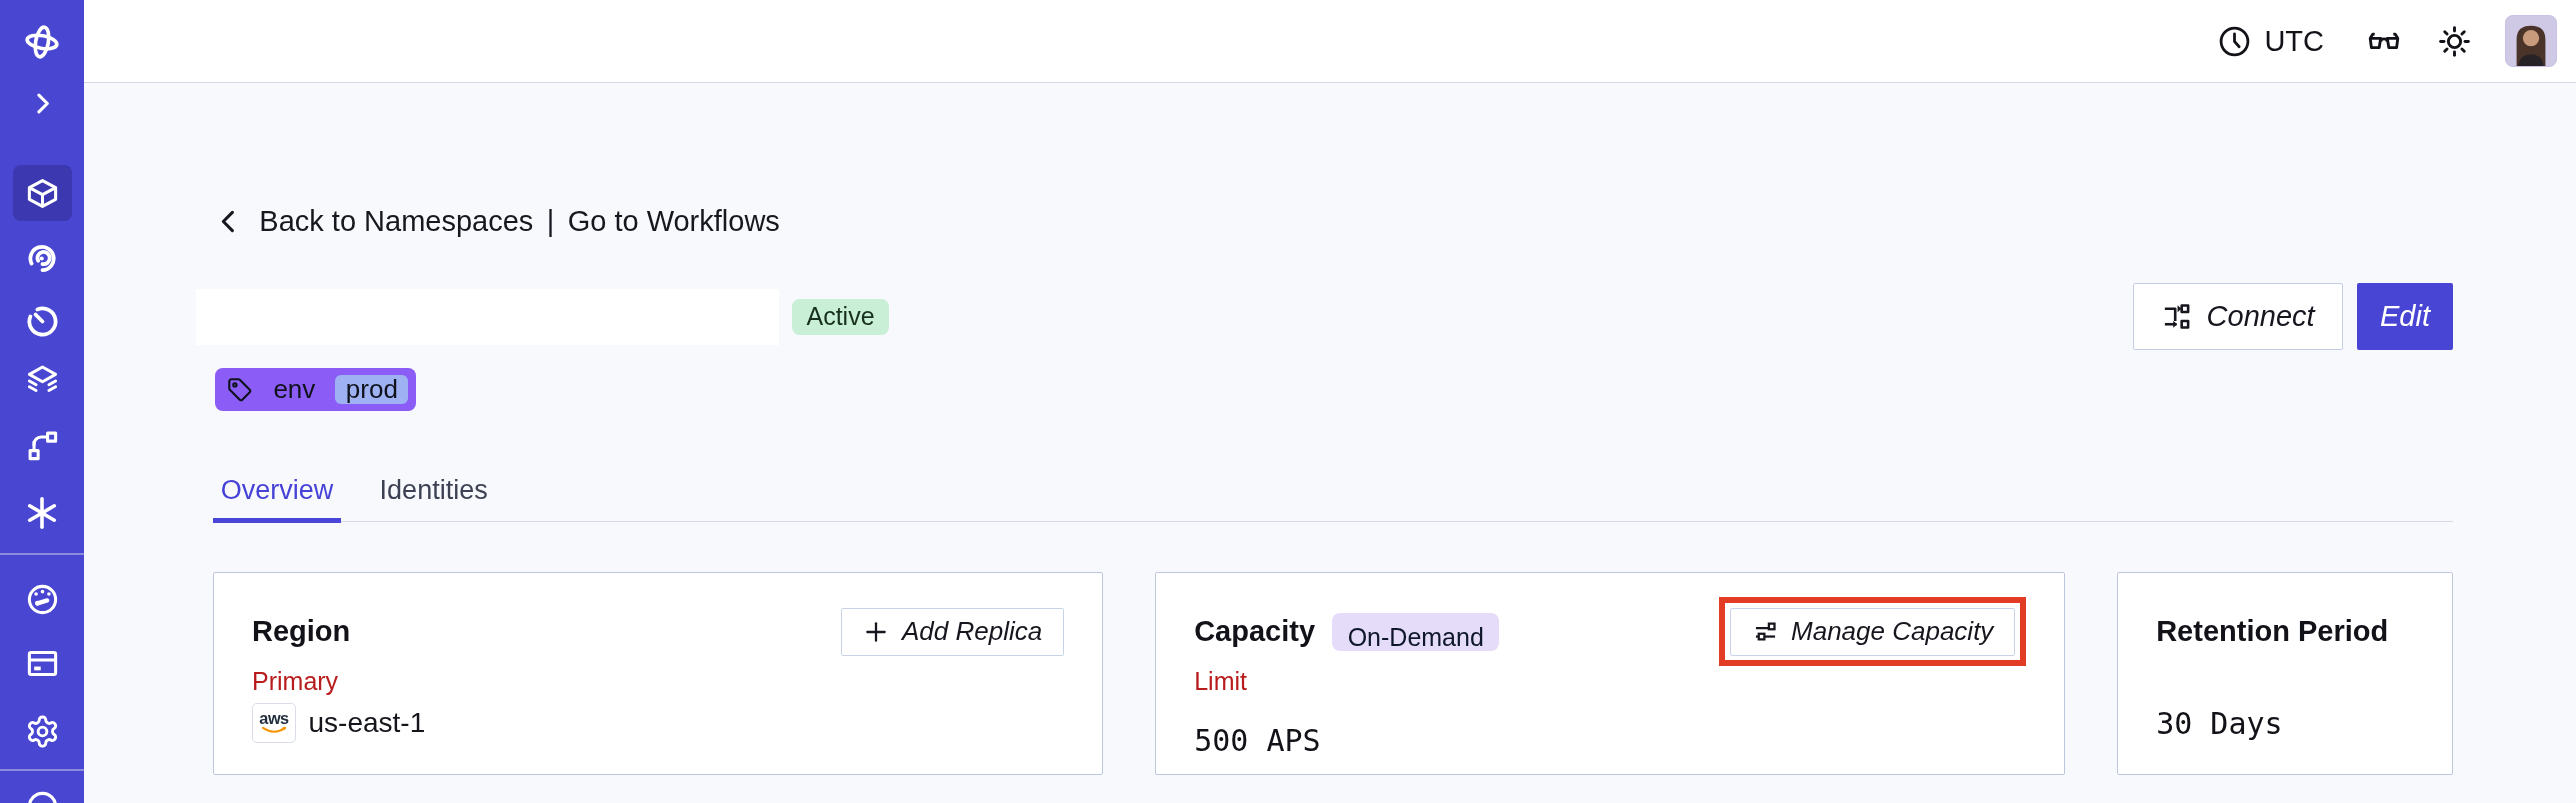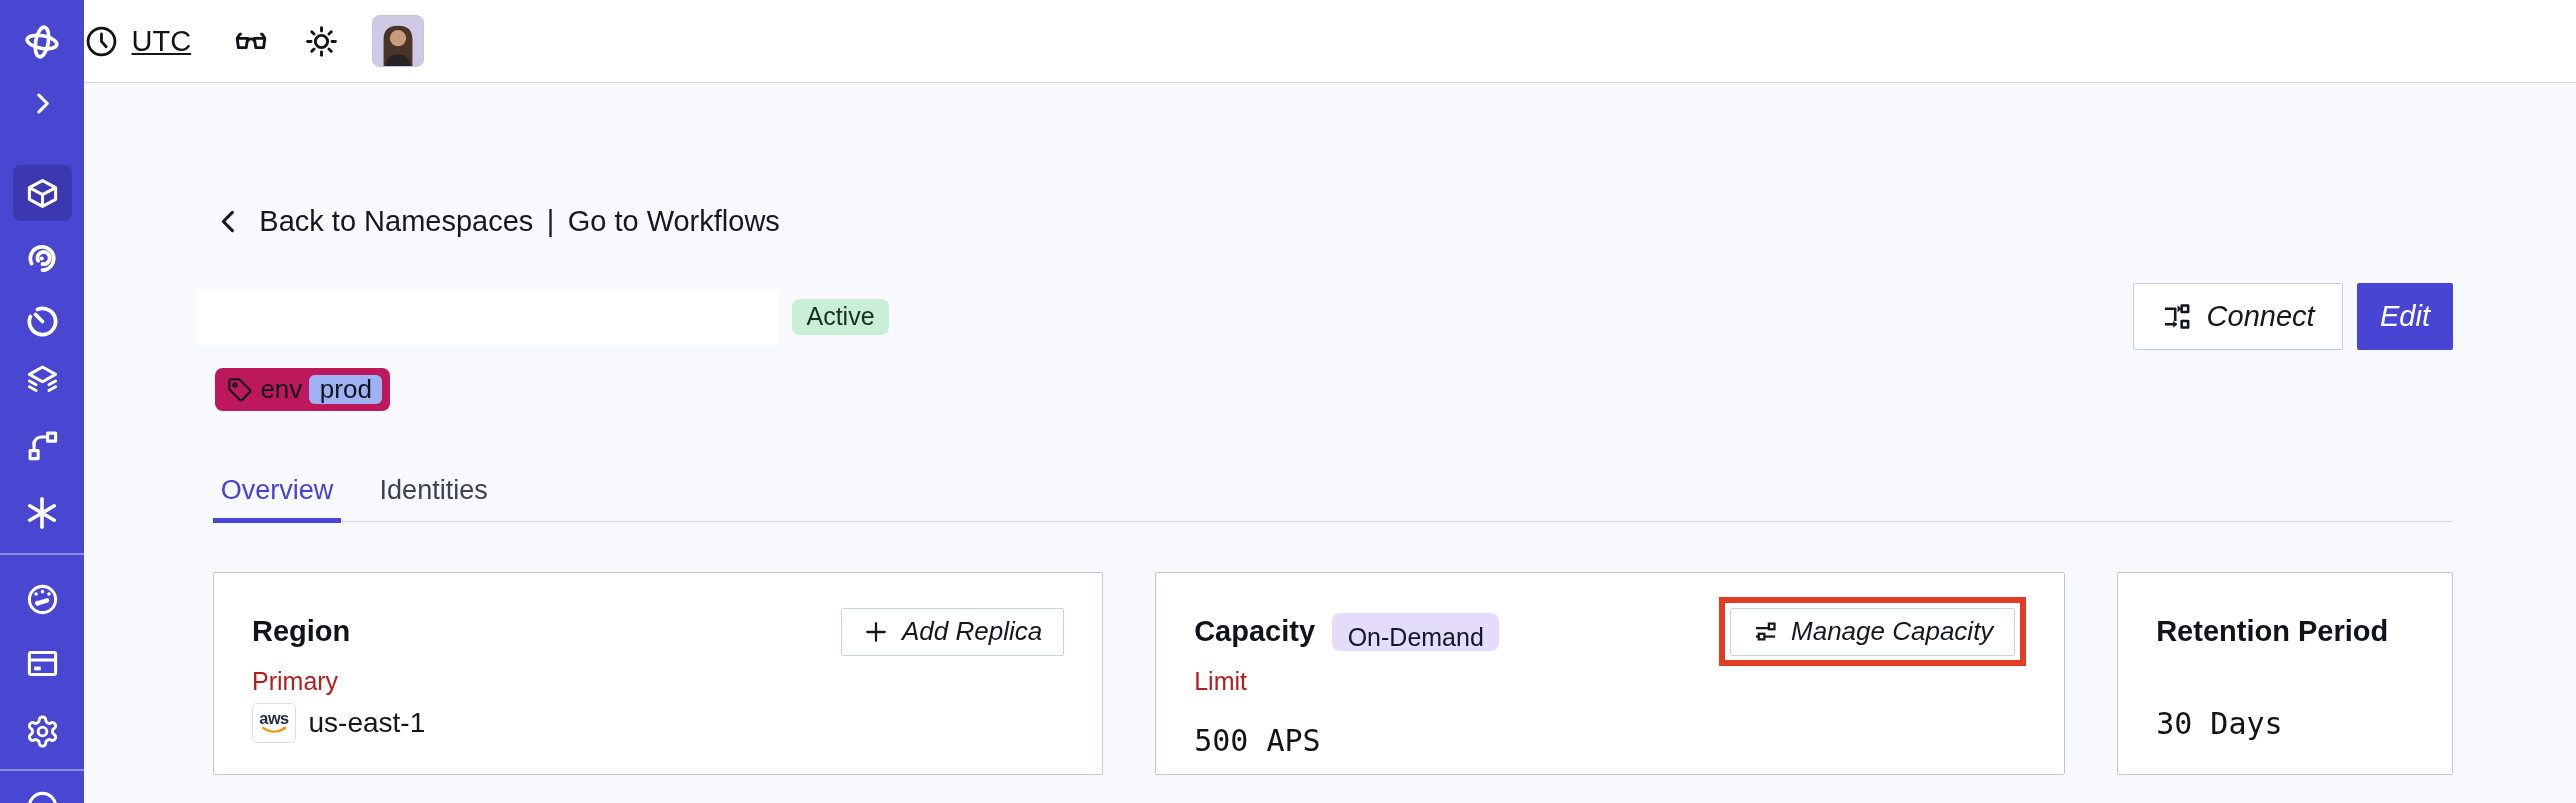--- a/index.html
+++ b/index.html
@@ -12,22 +12,22 @@
 
   
   .sidebar { position:absolute; left:0; top:0; width:84px; height:804px; background:#4946d2; z-index:10; }
   .side-item { position:absolute; left:0; width:84px; display:flex; justify-content:center; color:#fff; }
   .active-sq { position:absolute; left:12.5px; top:165px; width:59px; height:56px; background:#3b38b0; border-radius:7.7px; }
   .side-div { position:absolute; left:0; width:84px; height:1.9px; background:#8d8be0; }
 
   
   .topbar {
     position:absolute; left:84px; right:0; top:0; height:83px; background:#ffffff;
-    border-bottom:1.9px solid #d4d9e6; display:flex; align-items:center; justify-content:flex-start;
-    padding-right:19px; z-index:5;text-decoration:underline;
+    border-bottom:1.9px solid #d4d9e6; display:flex; align-items:center; justify-content:flex-end;
+    padding-right:19px; z-index:5;
   }
   .tz-group { display:flex; align-items:center; gap:12.5px; font-size:29px; color:#121218; }
   .topbar .gap42 { margin-left:42px; }
   .topbar .gap34 { margin-left:35px; }
   .avatar {
     margin-left:33px; width:52px; height:52px; border-radius:7.7px; border:1.9px solid #c7c2e6;
     background:#cfc9e6; overflow:hidden; display:flex; align-items:flex-end; justify-content:center;
   }
 
   
@@ -40,21 +40,21 @@
 
   .titlerow { margin-top:44px; height:67px; display:flex; align-items:center; }
   .redact { width:583px; height:56px; background:#ffffff; margin-left:-17.3px; position:relative; }
   .status-badge { margin-left:13.4px; height:36px; padding:0 14.4px; background:#c9f0d7; color:#17301f; font-size:25px; border-radius:7.7px; display:flex; align-items:center; }
   .spacer { flex:1; }
   .btn { cursor:pointer; user-select:none;font-style:italic; }
   .connect-btn { height:67px; display:flex; align-items:center; gap:14.4px; padding:0 27px; background:#ffffff; border:1.9px solid #c3cde6; font-size:29px; color:#16161e; border-radius:1.9px; }
   .edit-btn { height:67px; width:96px; margin-left:14.4px; background:#4845d4; color:#ffffff; font-size:29px; display:flex; align-items:center; justify-content:center; border-radius:1.9px; }
 
   .tagrow { margin-top:18px; height:43px; }
-  .tag-chip { display:inline-flex; align-items:center; gap:7px; height:43px; padding:0 7.7px 0 12.5px; background:#be185d; border-radius:7.7px; font-size:26px; color:#10131c; margin-left:1.9px; cursor:pointer; }
+  .tag-chip { display:inline-flex; align-items:center; gap:20px; height:43px; padding:0 7.7px 0 12.5px; background:#8b5cf6; border-radius:7.7px; font-size:26px; color:#10131c; margin-left:1.9px; cursor:pointer; }
   .tag-inner { background:#9eb1f3; border-radius:5.8px; padding:0 10.5px; height:29px; display:flex; align-items:center; }
 
   .tabs { margin-top:64px; display:flex; border-bottom:1.9px solid #d5dae6; }
   .tab { font-size:27px; font-weight:500; padding:0 7.7px 11.5px; margin-bottom:-1.9px; color:#3c4254; border-bottom:5.8px solid transparent; cursor:pointer; }
   .tab + .tab { margin-left:31px; }
   .tab.active { color:#4642d6; border-bottom-color:#4a46d8; }
 
   .cards { margin-top:50px; display:flex; gap:52px; }
   .card { background:#ffffff; border:1.9px solid #bcc6dc; border-radius:1.9px; height:203px; padding:35px 38px 23px; }
   .card-region { width:897px; } .card-capacity { width:917px; } .card-retention { width:338px; }

